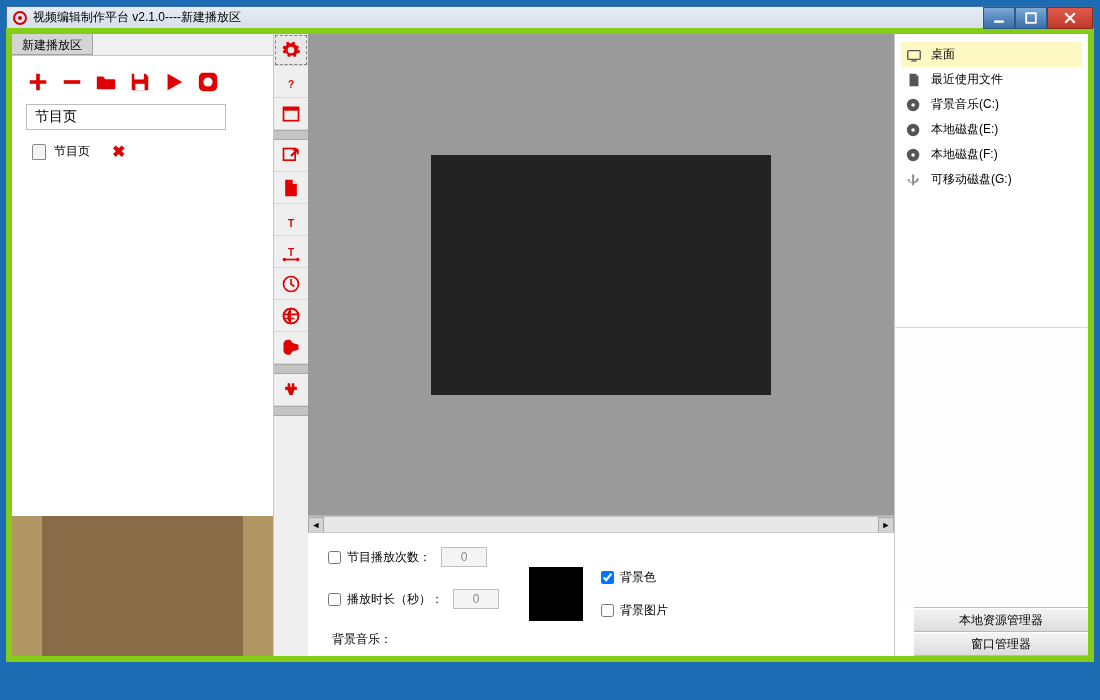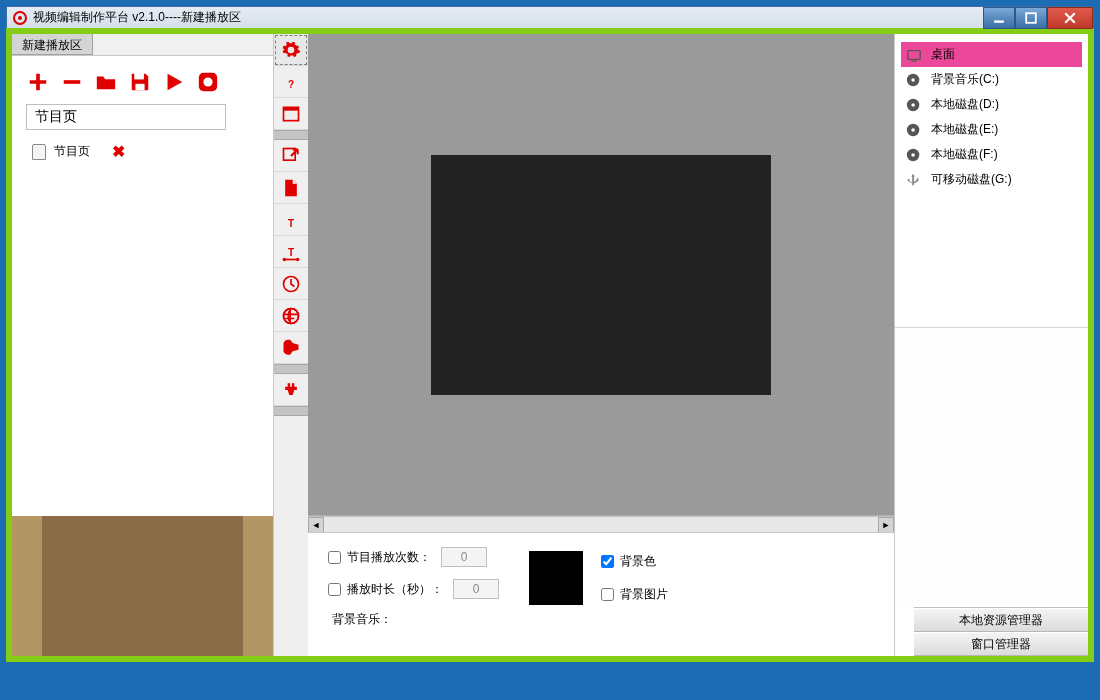--- a/index.html
+++ b/index.html
@@ -49,33 +49,33 @@
 
 .center { flex:1; display:flex; flex-direction:column; min-width:0; }
 .canvas-wrap { flex:1; position:relative; background:#9a9a9a; min-height:0; border-bottom:1px solid #b0b0b0; overflow:hidden;}
 .canvas-inner { position:absolute; inset:0; display:flex; align-items:center; justify-content:center; }
 .canvas-rect { width:340px; height:240px; background:#222; }
 .hscroll { height:16px; background:#e8e8e8; border-top:1px solid #c0c0c0; display:flex; align-items:center;}
 .hscroll .arrow { width:16px; height:16px; background:#d4d4d4; border:1px solid #a8a8a8; font-size:9px; display:flex; align-items:center; justify-content:center;}
 .hscroll .track { flex:1; }
 
 .props { height:124px; background:#fff; border-top:1px solid #c8c8c8; padding:14px 20px; display:flex; gap:30px; position:relative;}
-.props .col1 { display:flex; flex-direction:column; gap:12px;}
+.props .col1 { display:flex; flex-direction:column; gap:22px;}
 .props label { display:flex; align-items:center; gap:6px; }
 .props input[type=checkbox]{ width:13px; height:13px;}
 .props .numbox { width:46px; height:20px; border:1px solid #bfbfbf; background:#f4f4f4; color:#888; text-align:center; margin-left:4px;}
 .color-swatch { width:54px; height:54px; background:#000; }
-.props .col2 { display:flex; gap:18px; align-items:flex-start; padding-top:4px;}
+.props .col2 { display:flex; gap:18px; align-items:flex-start; padding-top:4px;margin-top:16px;}
 .props .col2b { display:flex; flex-direction:column; gap:16px; padding-top:2px;}
 
 
 .right { width:194px; display:flex; flex-direction:column; border-left:1px solid #c8c8c8;}
 .rlist { flex:1; background:#fff; padding:8px 6px; overflow:auto;}
 .ritem { display:flex; align-items:center; gap:8px; padding:4px 4px; }
-.ritem.sel { background:#ec4899; }
+.ritem.sel { background:#fef9c3; }
 .ritem .ico { width:18px; height:16px; display:flex; align-items:center; justify-content:center;}
 .ritem .ico svg { width:16px; height:16px; fill:#5a5a5a;}
 .rmid { height:280px; background:#fdfdfd; border-top:1px solid #d8d8d8;}
 .rbtns { border-top:1px solid #c0c0c0;margin-left:19px;}
 .rbtn { height:24px; background:linear-gradient(#f4f4f4,#dcdcdc); border-top:1px solid #fff; border-bottom:1px solid #b8b8b8; display:flex; align-items:center; justify-content:center;}
 </style>
 </head>
 <body>
 
 <div class="titlebar">
@@ -274,34 +274,34 @@
               <svg viewBox="0 0 18 16">
                 <rect x="2" y="3" width="14" height="10" rx="1" fill="none" stroke="#555" stroke-width="1.5"></rect>
                 <rect x="6" y="14" width="6" height="1.5" fill="#555"></rect>
               </svg>
             </span>
             <span>桌面</span>
           </div>
           <div class="ritem">
             <span class="ico">
               <svg viewBox="0 0 18 16">
+                <path d="M4 1h7l3 3v11H4z" fill="#555"></path>
+                <path d="M11 1v3h3" fill="#888"></path>
+              </svg>
+            </span>
+            <span>最近使用文件</span>
+          </div>
+          <div class="ritem">
+            <span class="ico">
+              <svg viewBox="0 0 18 16">
                 <circle cx="8" cy="8" r="7" fill="#555"></circle>
                 <circle cx="8" cy="8" r="2" fill="#fff"></circle>
               </svg>
             </span>
             <span>背景音乐(C:)</span>
-          </div>
-          <div class="ritem">
-            <span class="ico">
-              <svg viewBox="0 0 18 16">
-                <circle cx="8" cy="8" r="7" fill="#555"></circle>
-                <circle cx="8" cy="8" r="2" fill="#fff"></circle>
-              </svg>
-            </span>
-            <span>本地磁盘(D:)</span>
           </div>
           <div class="ritem">
             <span class="ico">
               <svg viewBox="0 0 18 16">
                 <circle cx="8" cy="8" r="7" fill="#555"></circle>
                 <circle cx="8" cy="8" r="2" fill="#fff"></circle>
               </svg>
             </span>
             <span>本地磁盘(E:)</span>
           </div>

